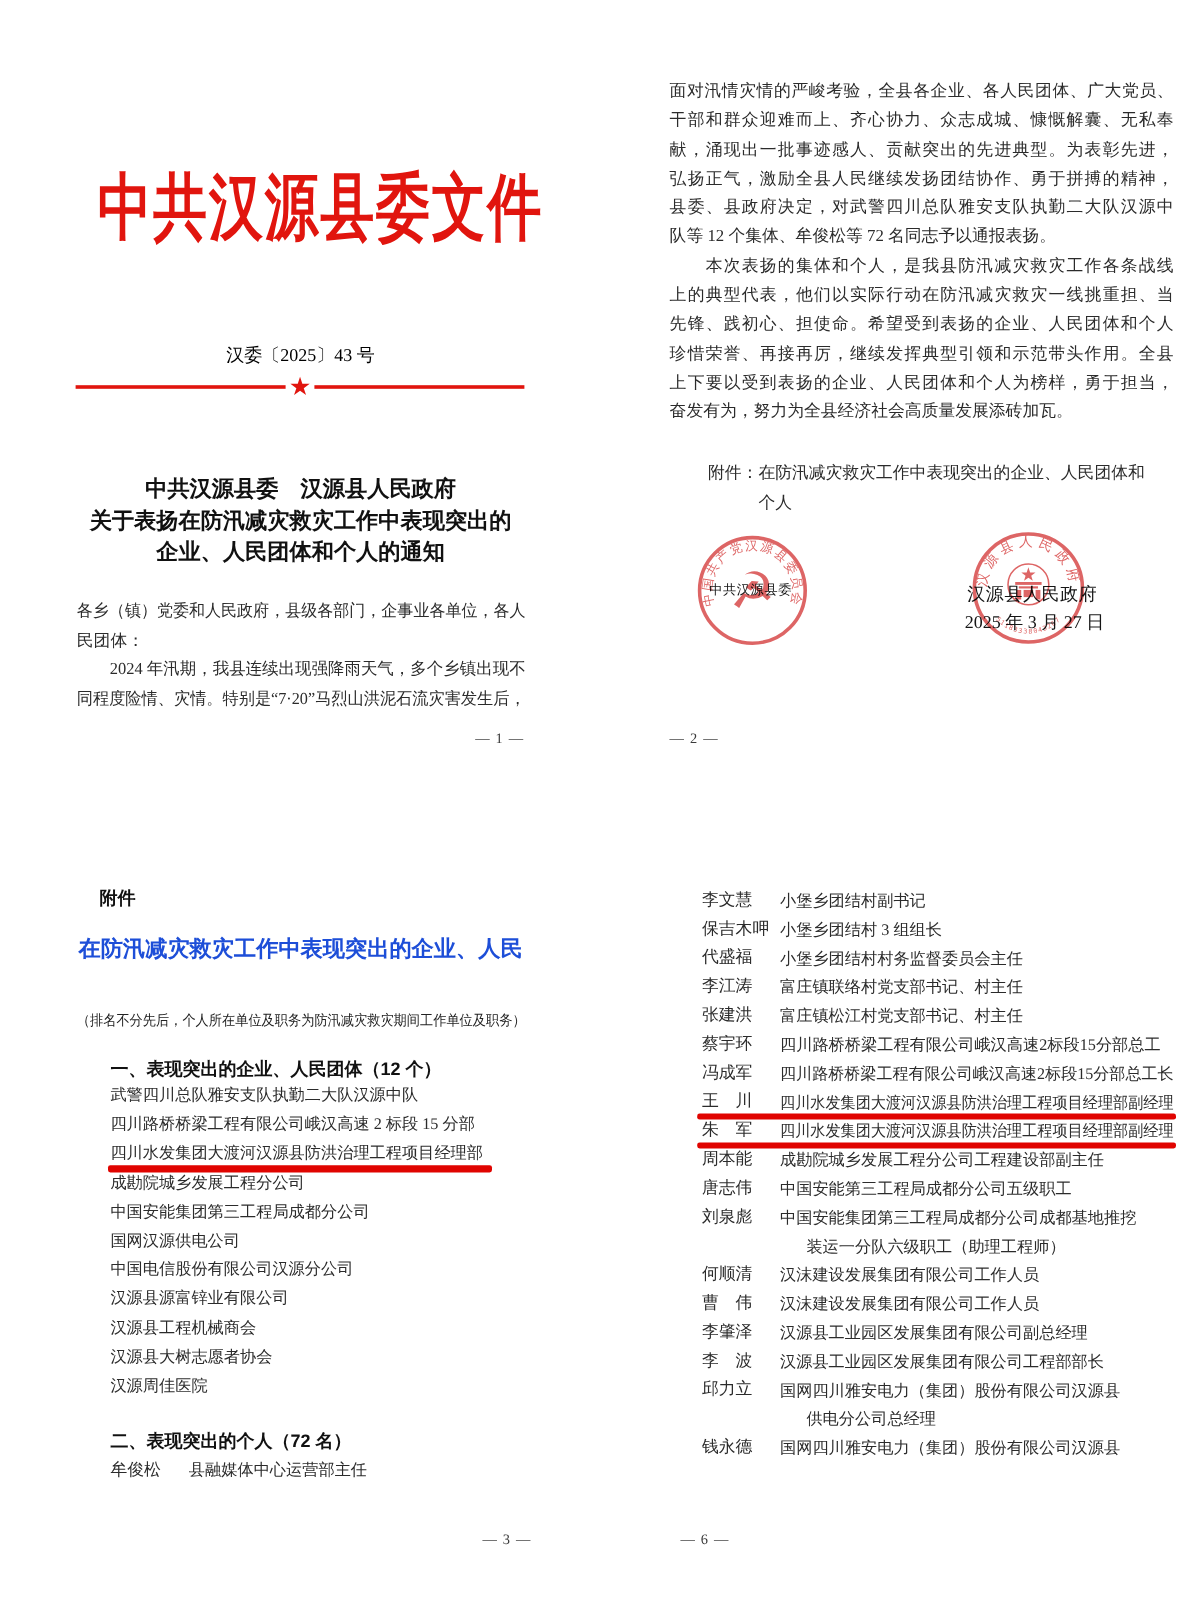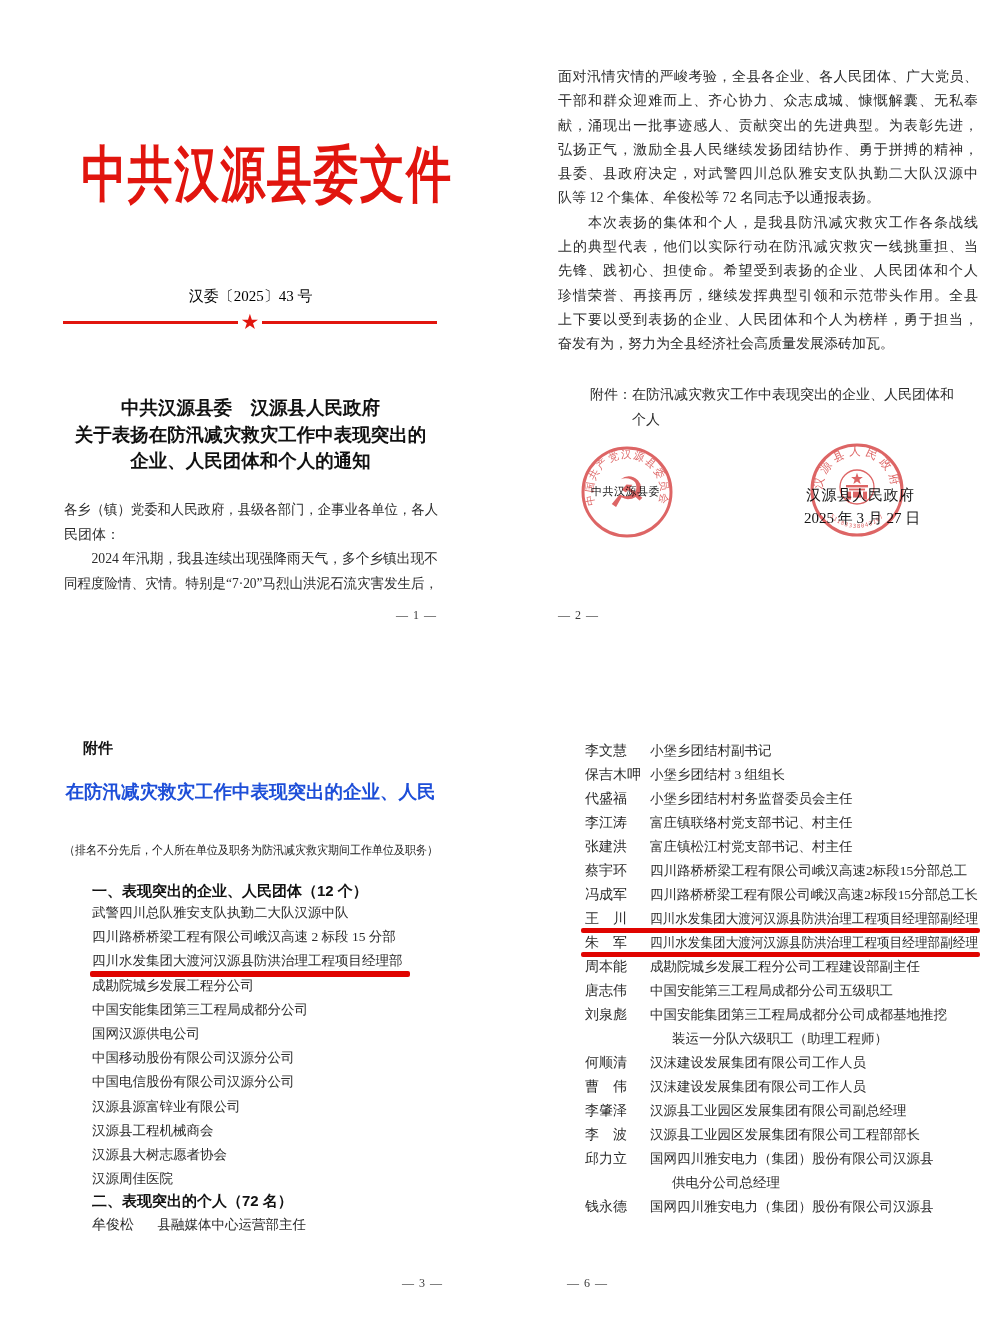--- a/index.html
+++ b/index.html
@@ -168,21 +168,20 @@
     </div>
   <div class="abs sechdr sans s1">一、表现突出的企业、人民团体（12 个）</div>
   <div class="abs orgs">
 
   <div class="orow"><span class="txt">武警四川总队雅安支队执勤二大队汉源中队</span></div>
       <div class="orow"><span class="txt">四川路桥桥梁工程有限公司峨汉高速 2 标段 15 分部</span></div>
       <div class="orow hl"><span class="txt">四川水发集团大渡河汉源县防洪治理工程项目经理部</span></div>
       <div class="orow"><span class="txt">成勘院城乡发展工程分公司</span></div>
       <div class="orow"><span class="txt">中国安能集团第三工程局成都分公司</span></div>
       <div class="orow"><span class="txt">国网汉源供电公司</span></div>
-      <div class="orow"><span class="txt">中国移动股份有限公司汉源分公司</span></div>
       <div class="orow"><span class="txt">中国电信股份有限公司汉源分公司</span></div>
       <div class="orow"><span class="txt">汉源县源富锌业有限公司</span></div>
       <div class="orow"><span class="txt">汉源县工程机械商会</span></div>
       <div class="orow"><span class="txt">汉源县大树志愿者协会</span></div>
       <div class="orow"><span class="txt">汉源周佳医院</span></div>
     </div>
   <div class="abs sechdr sans s2">二、表现突出的个人（72 名）</div>
   <div class="abs p3person">
     <span class="pn">牟俊松</span>
     <span class="pd">县融媒体中心运营部主任</span>

